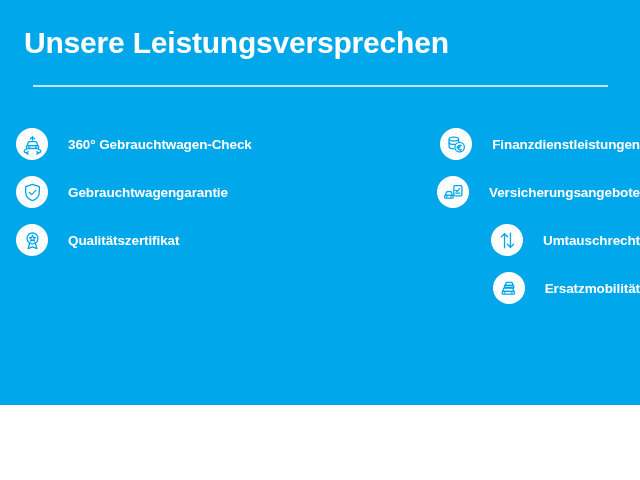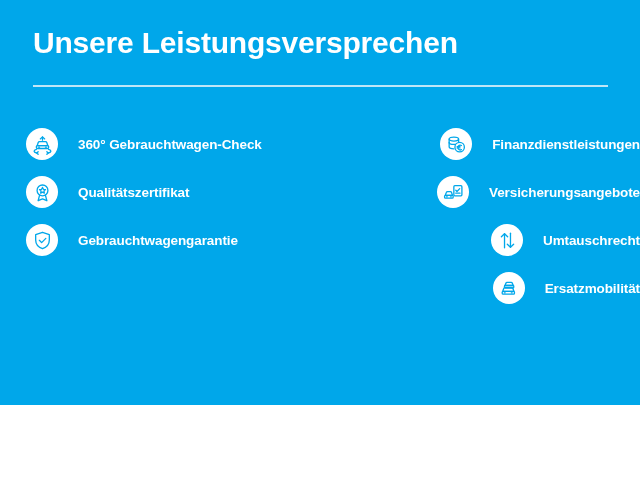--- a/index.html
+++ b/index.html
@@ -27,21 +27,21 @@
     left: 0;
     top: 0;
     width: 640px;
     height: 405px;
     background: #00a7ea;
     box-sizing: border-box;
   }
 
   .hero-title {
     position: absolute;
-    left: 33px;
+    left: 24px;
     top: 26px;
     font-size: 30px;
     font-weight: bold;
     color: #ffffff;
     letter-spacing: -0.2px;
     white-space: nowrap;
   }
 
   .hero-divider {
     position: absolute;
@@ -58,21 +58,21 @@
     left: 0;
     top: 120px;
     width: 640px;
     display: flex;
   }
   .column {
     width: 320px;
     display: flex;
     flex-direction: column;
   }
-  .column.left  { padding-left: 26px; }
+  .column.left  { padding-left: 16px; }
   .column.right { padding-left: 37px; align-items: flex-end; }
 
   .benefit {
     display: flex;
     align-items: center;
     height: 48px;
     margin-bottom: 0px;
   }
 
   .benefit-icon {
@@ -146,36 +146,36 @@
               <path d="M9.5 5.6 12 3.3l2.5 2.3"></path>
               <path d="M12 3.3V7"></path>
             </svg>
           </span>
           <span class="benefit-label">360° Gebrauchtwagen-Check</span>
         </div>
 
         <div class="benefit">
           <span class="benefit-icon">
             <svg viewBox="0 0 24 24">
+              <path d="M12 2.6 4.2 5.4v6.1c0 4.6 3.2 8.3 7.8 9.9 4.6-1.6 7.8-5.3 7.8-9.9V5.4z"></path>
+              <path d="M8.4 11.8 11 14.4l4.8-4.8"></path>
+            </svg>
+          </span>
+          <span class="benefit-label">Gebrauchtwagengarantie</span>
+        </div>
+
+        <div class="benefit">
+          <span class="benefit-icon">
+            <svg viewBox="0 0 24 24">
               <circle cx="12" cy="9.6" r="6.2"></circle>
               <path d="M12 6.2l1.05 2.12 2.35.34-1.7 1.66.4 2.34-2.1-1.1-2.1 1.1.4-2.34-1.7-1.66 2.35-.34z"></path>
               <path d="M8.6 15.2 7 21.4l5-2.2 5 2.2-1.6-6.2"></path>
             </svg>
           </span>
           <span class="benefit-label">Qualitätszertifikat</span>
-        </div>
-
-        <div class="benefit">
-          <span class="benefit-icon">
-            <svg viewBox="0 0 24 24">
-              <path d="M12 2.6 4.2 5.4v6.1c0 4.6 3.2 8.3 7.8 9.9 4.6-1.6 7.8-5.3 7.8-9.9V5.4z"></path>
-              <path d="M8.4 11.8 11 14.4l4.8-4.8"></path>
-            </svg>
-          </span>
-          <span class="benefit-label">Gebrauchtwagengarantie</span>
         </div>
 
 
 
       </div>
 
       <div class="column right">
 
         <div class="benefit">
           <span class="benefit-icon">

